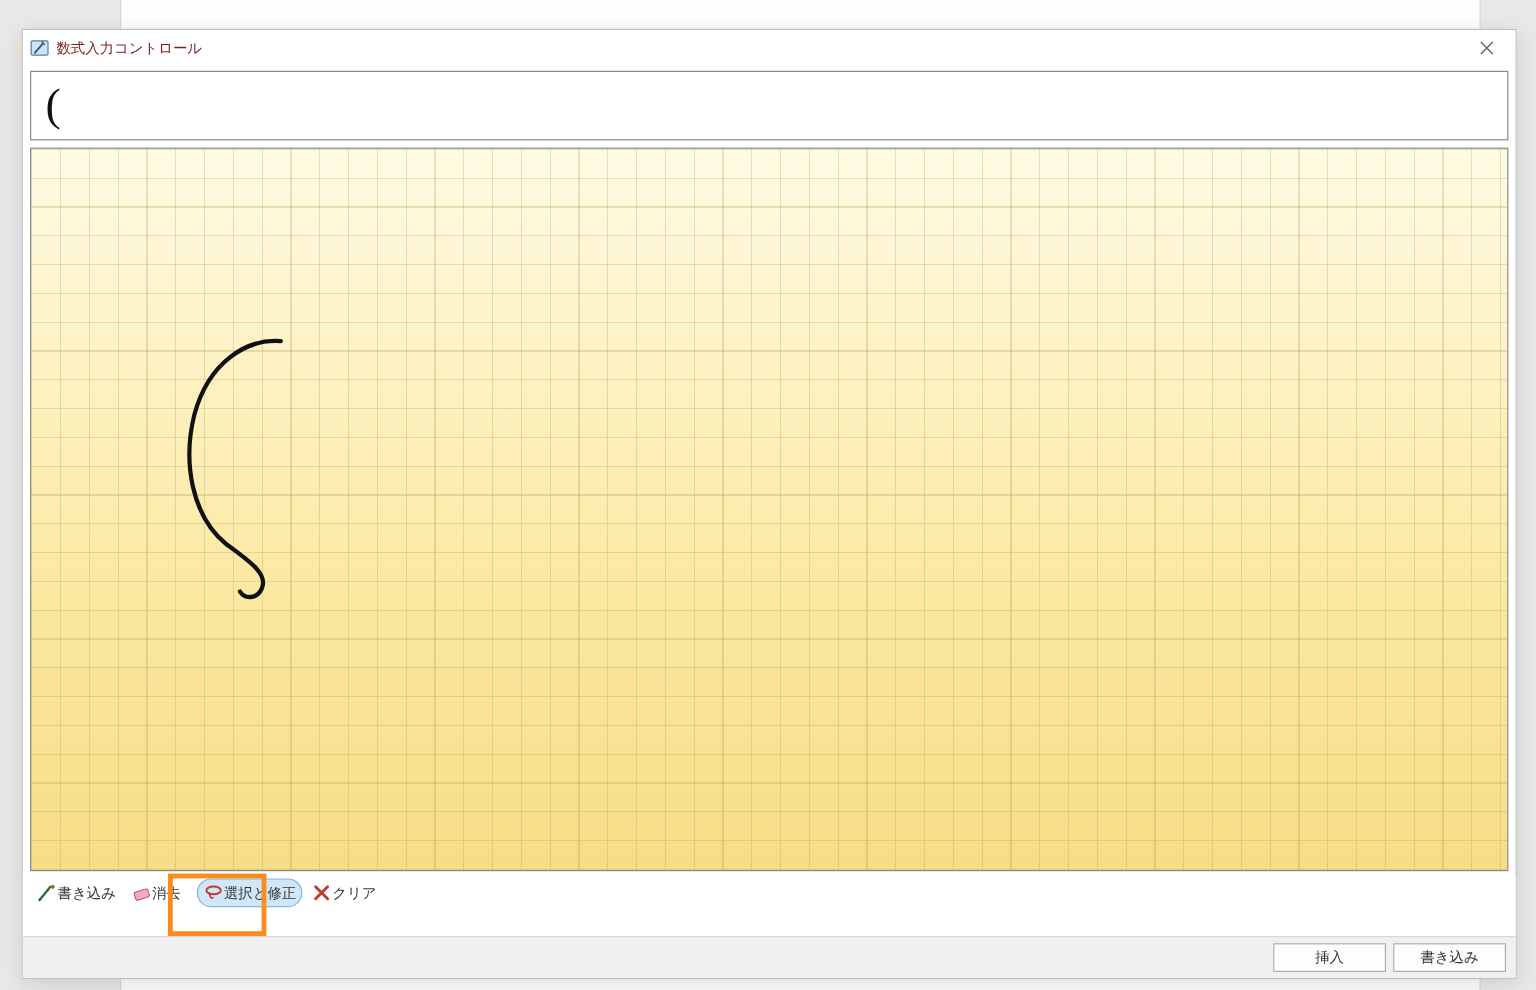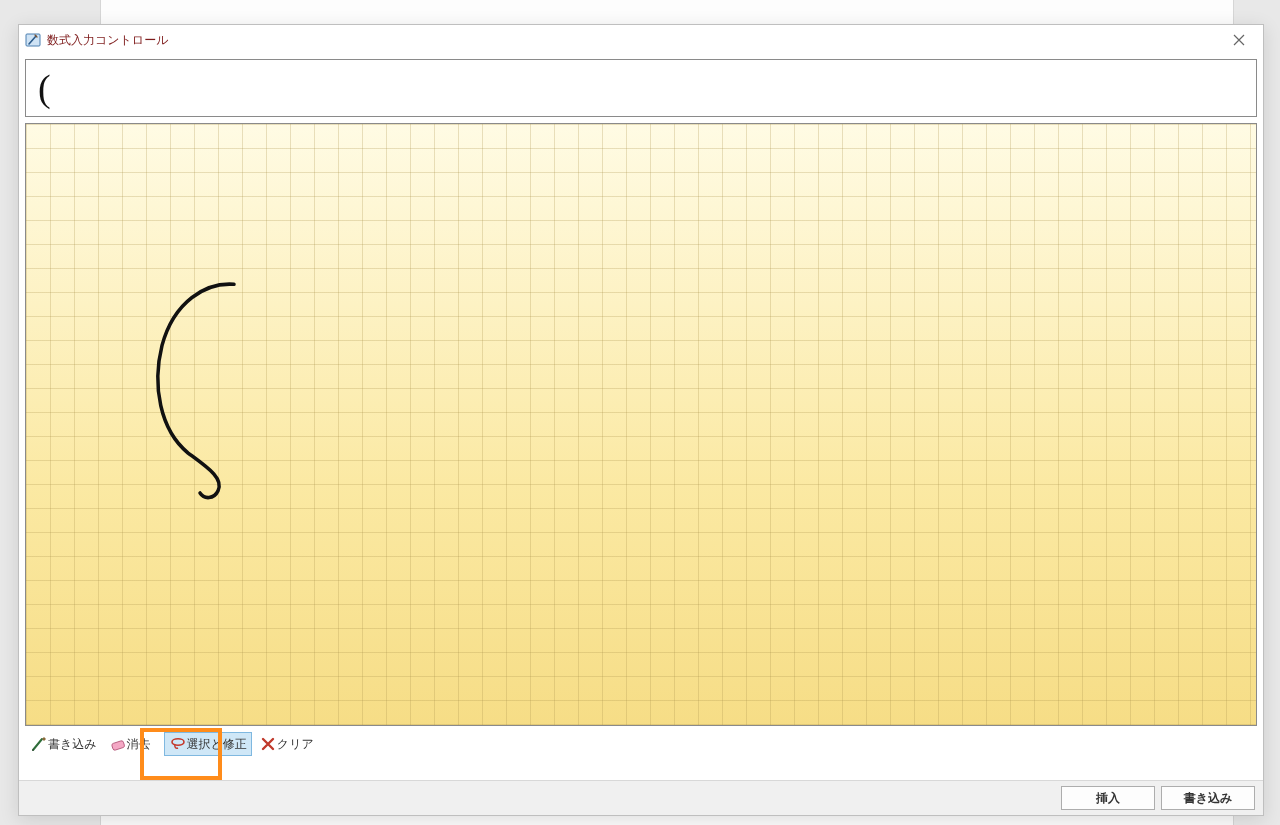--- a/index.html
+++ b/index.html
@@ -140,20 +140,21 @@
   }
   .tool .lbl {
     font-size: 12px;
     color: #333;
     margin-top: 1px;
     white-space: nowrap;
   }
   .tool.selected {
     background: #cfe7f7;
     border-color: #7fb8e0;
+    border-radius: 20px;
   }
 
   
   .highlight-box {
     position: absolute;
     border: 4px solid #ff8c1a;
     pointer-events: none;
   }
 
   
@@ -172,21 +173,20 @@
     height: 22px;
     padding: 0 10px;
     background: #fdfdfd;
     border: 1px solid #adadad;
     font-size: 12px;
     color: #333;
     display: flex;
     align-items: center;
     justify-content: center;
     cursor: default;
-    font-weight: bold;
   }
 </style>
 </head>
 <body>
 
 <div class="bg-strip-top"></div>
 <div class="bg-strip-bottom"></div>
 
 <div class="dialog">
 

